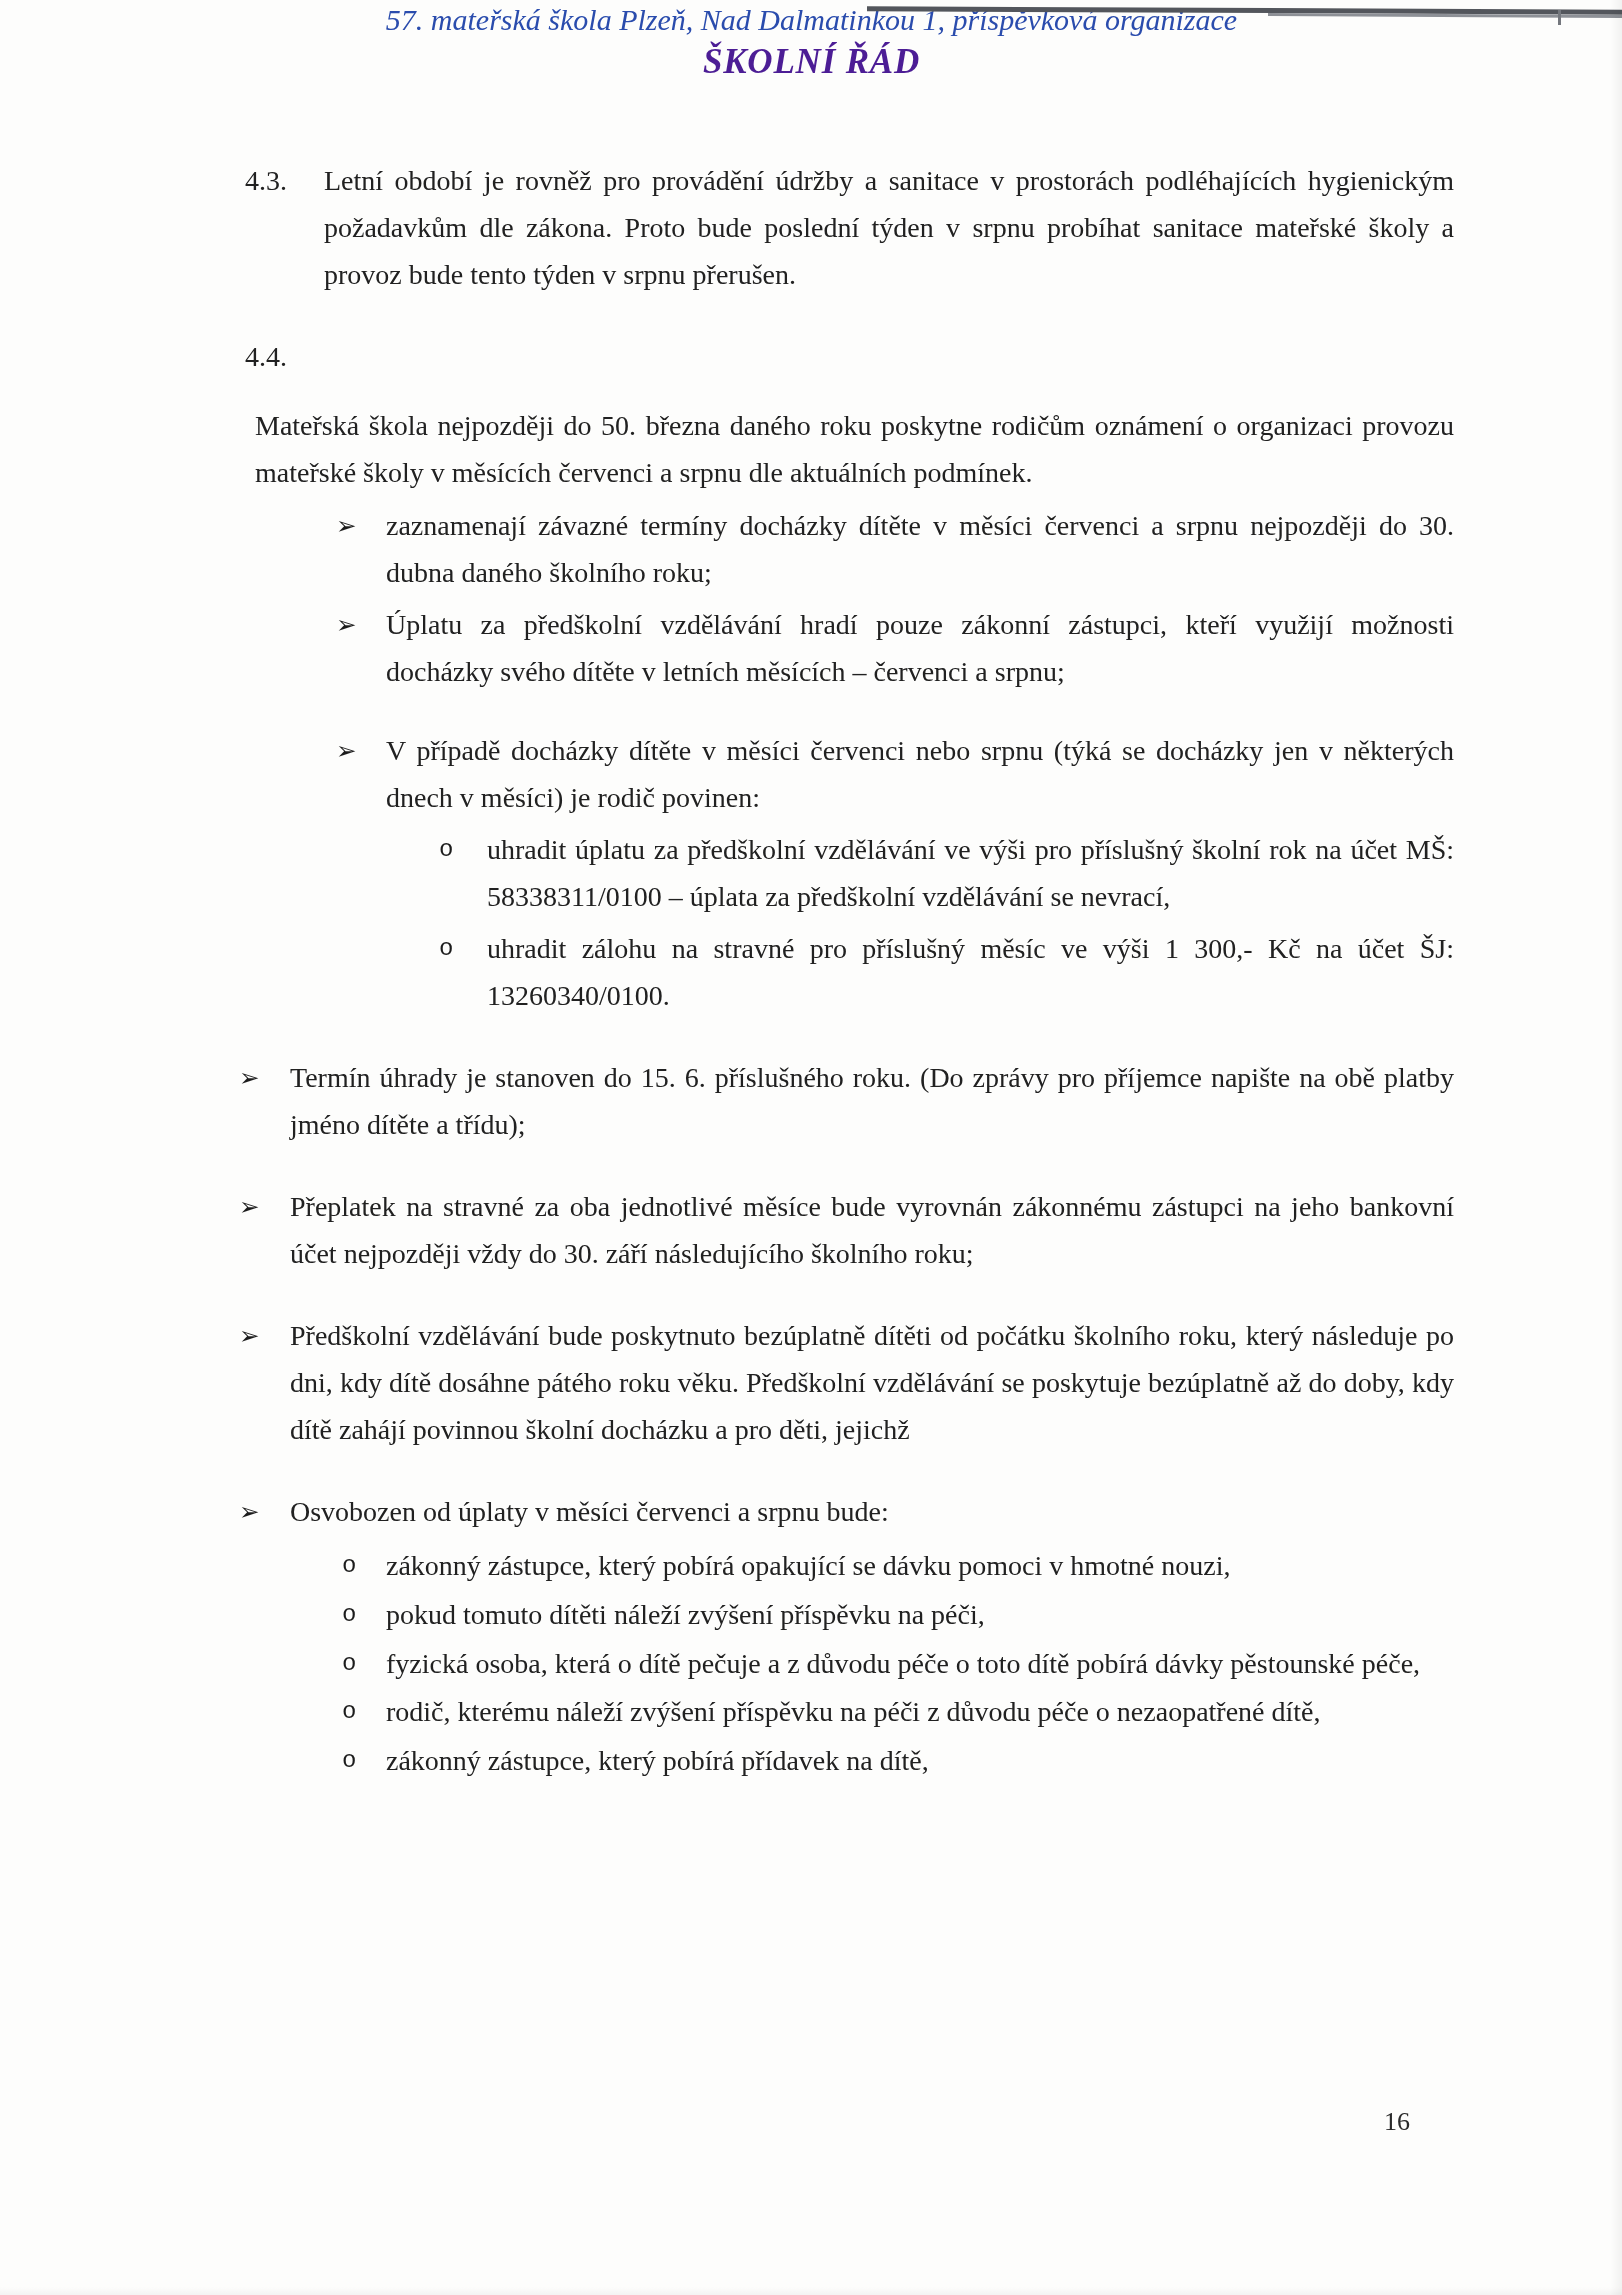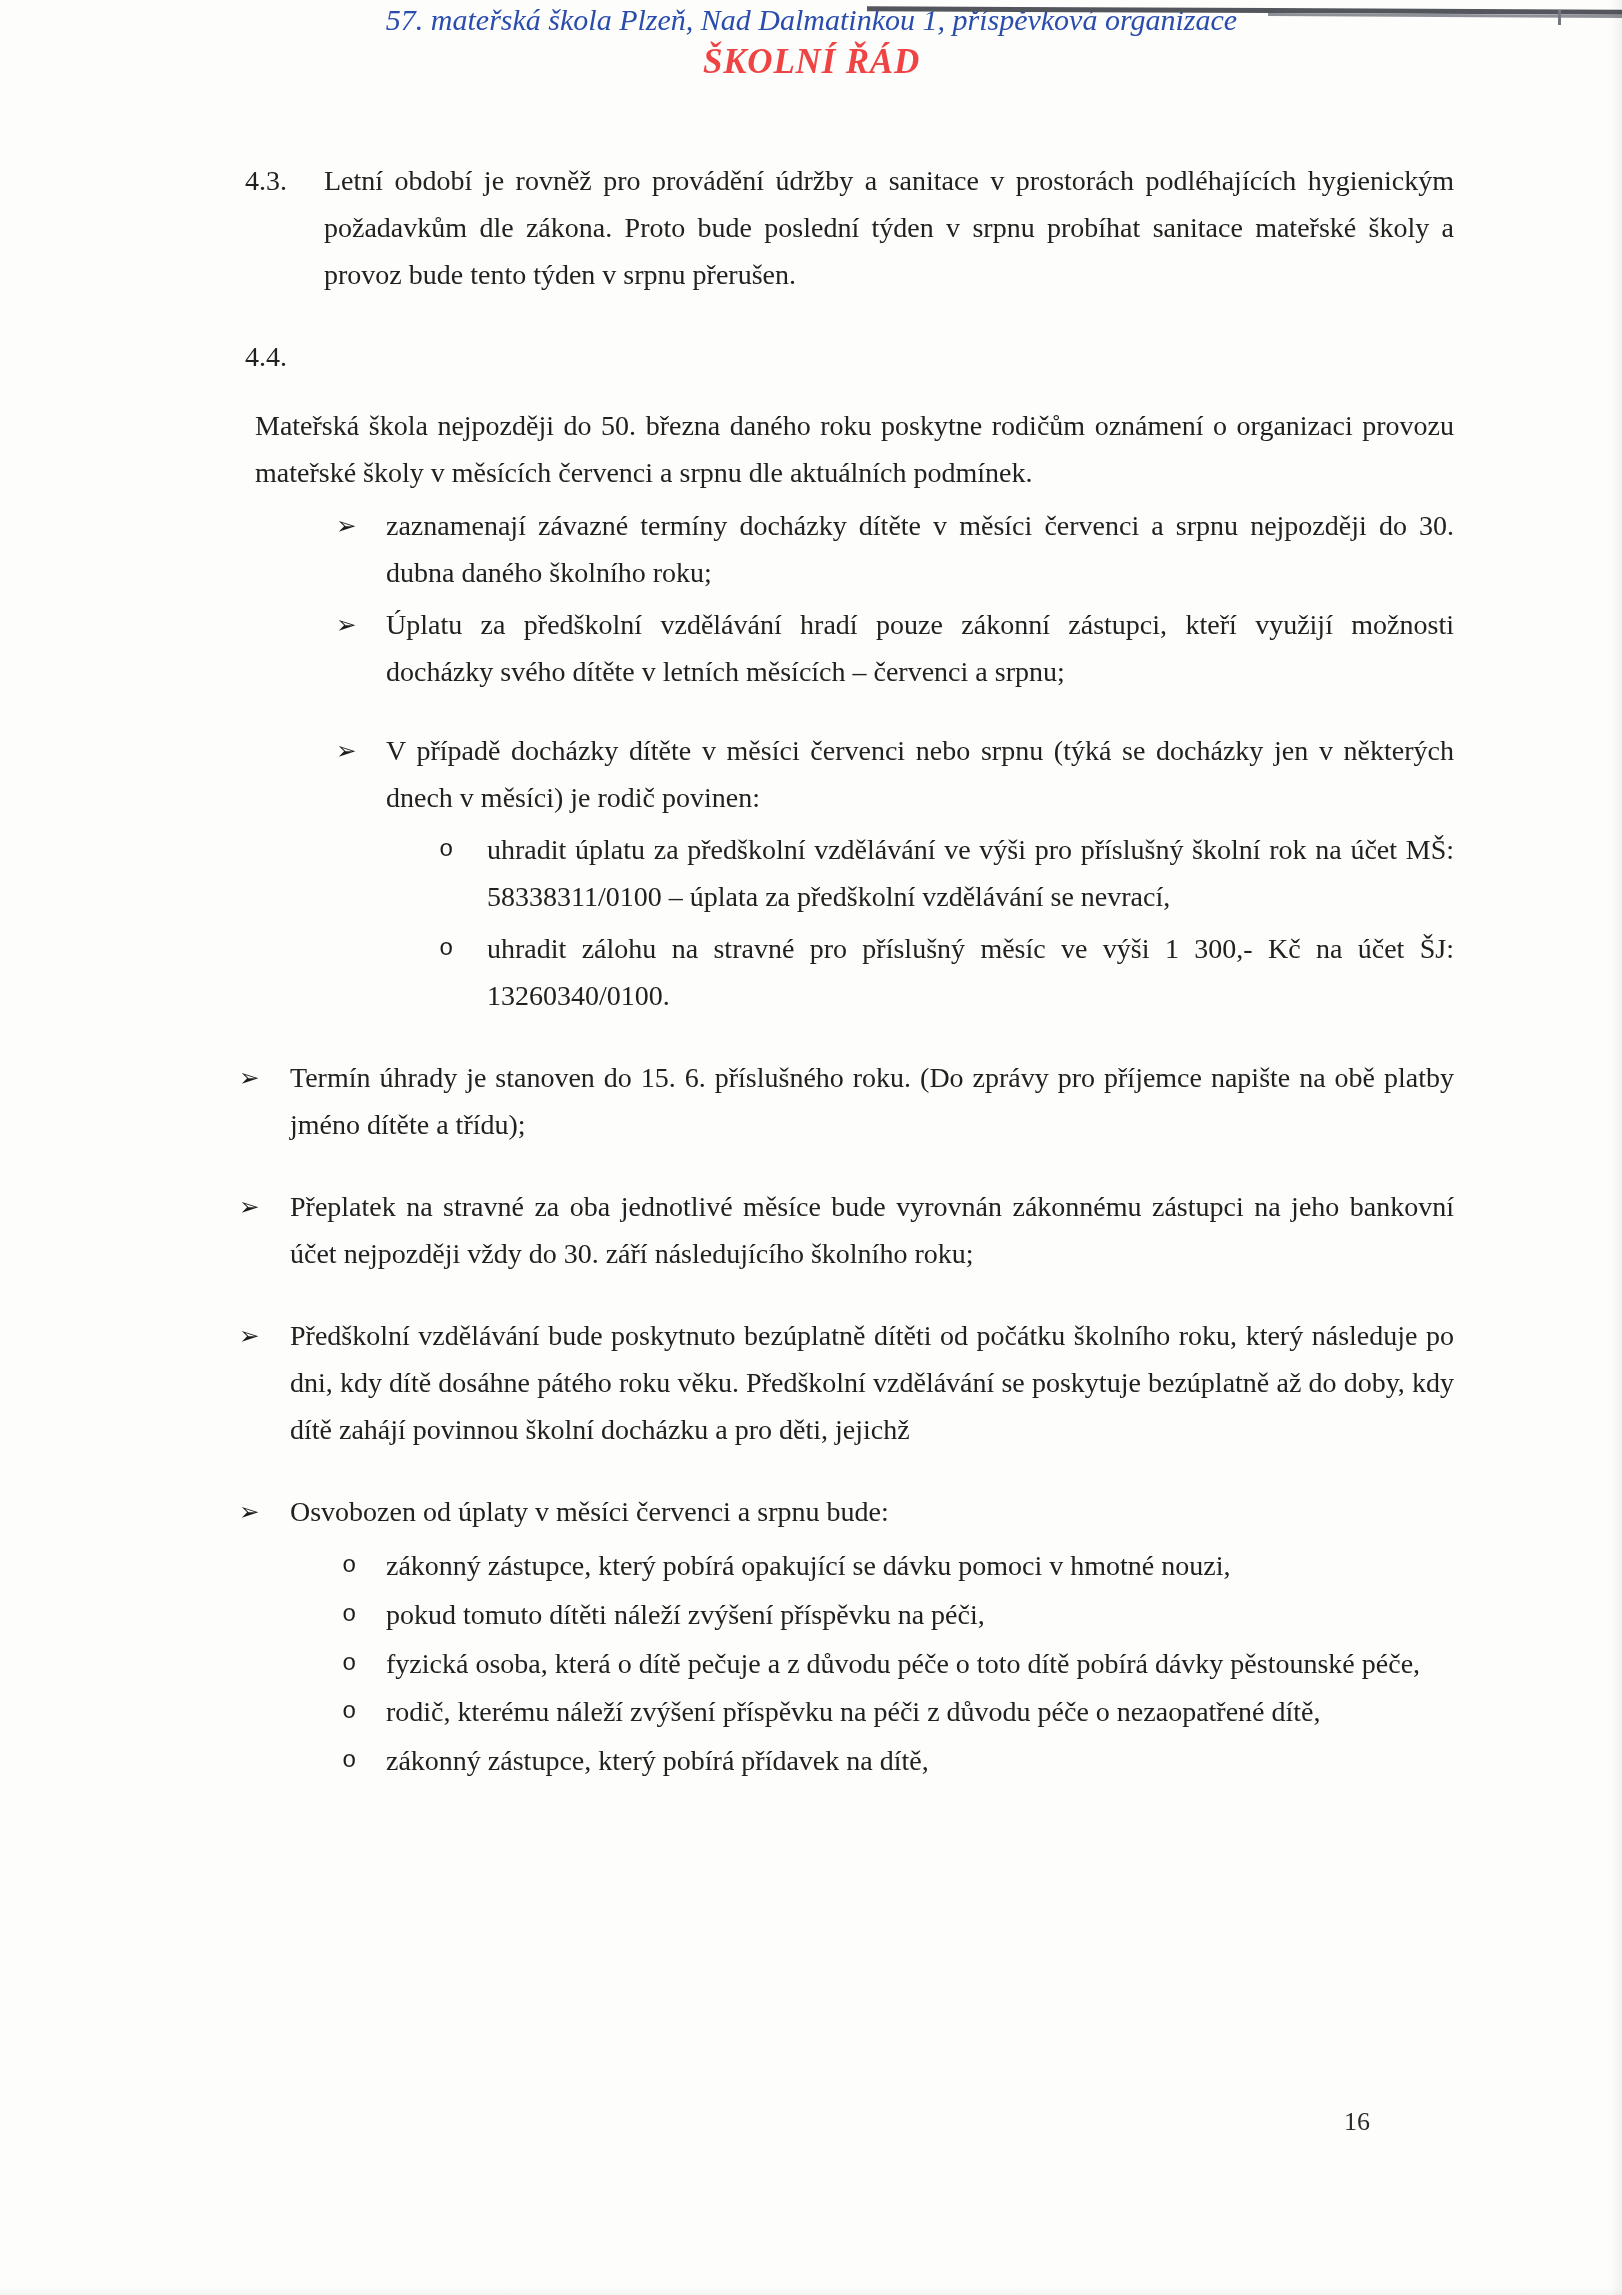--- a/index.html
+++ b/index.html
@@ -49,21 +49,21 @@
     font-style: italic;
     font-size: 30px;
     line-height: 39px;
     color: #2a4cad;
   }
   .header .doc-title {
     font-style: italic;
     font-weight: bold;
     font-size: 35px;
     line-height: 42px;
-    color: #ef4444;
+    color: #4c1d95;
     letter-spacing: 0.8px;
     margin-top: 1.7px;
   }
 
   
   .section {
     display: flex;
     margin-left: 245px;
     margin-right: 169px; 
     justify-content: flex-end;
@@ -100,21 +100,21 @@
   .mt-first    { margin-top: 74px; }
   .mt-section  { margin-top: 35px; flex-direction: column; }
   .mt-tight    { margin-top: 6.8px;  }
   .mt-bullet   { margin-top: 5px;  }
   .mt-group    { margin-top: 32px; }
   .mt-big      { margin-top: 35px; }
   .mt-circle   { margin-top: 1.7px;  }
 
   .page-number {
     position: absolute;
-    left: 1344px;
+    left: 1384px;
     top: 2098px;
     font-size: 26px;
     color: #2a2a2a;
   }
 </style>
 </head>
 <body>
 
 <div class="page">
 

